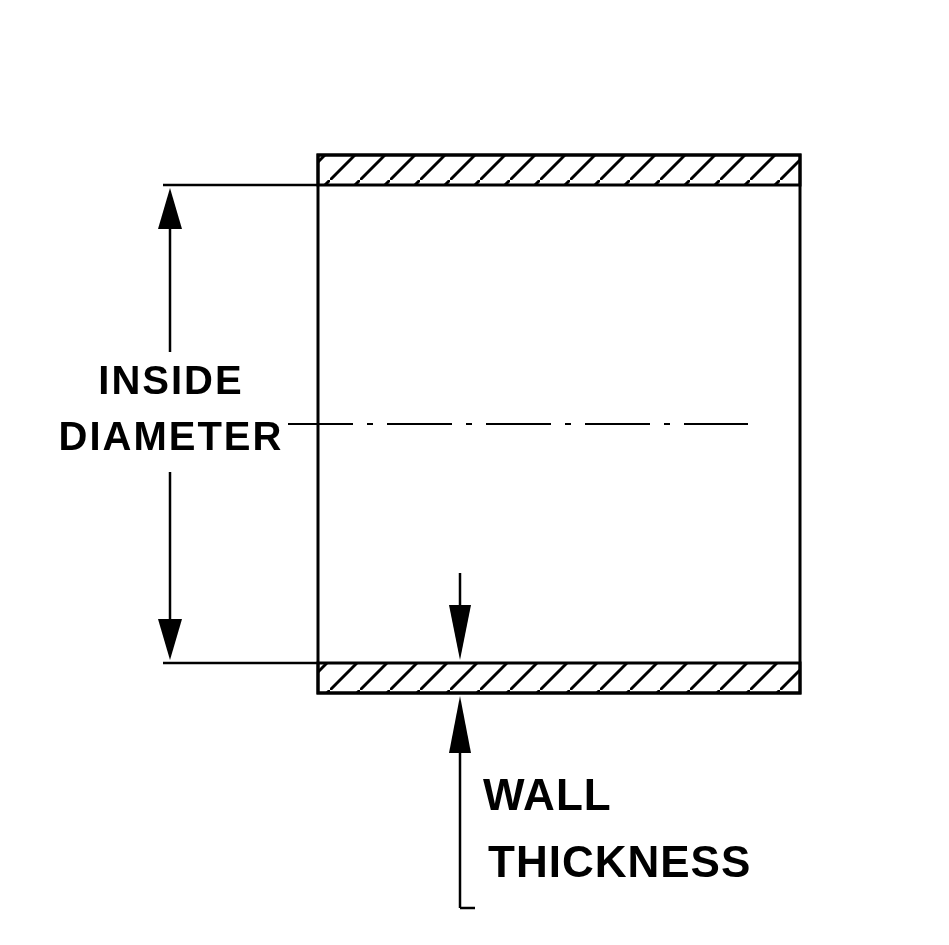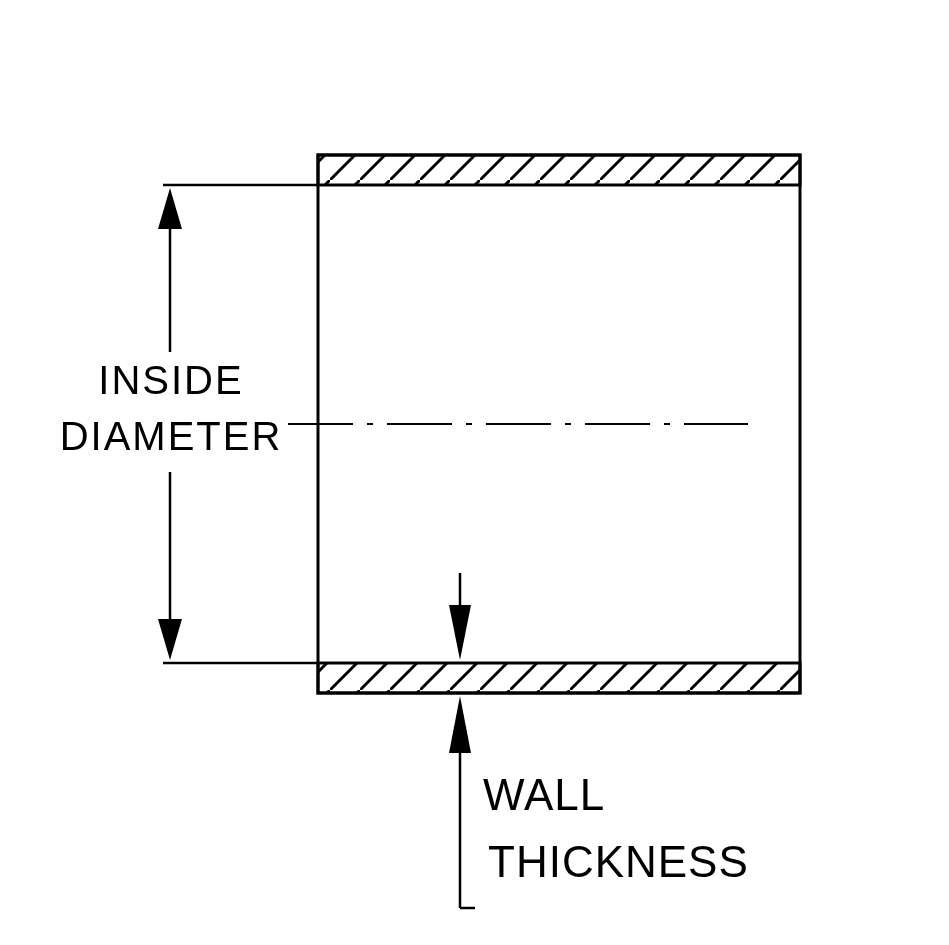--- a/index.html
+++ b/index.html
@@ -7,20 +7,21 @@
     padding: 0;
     background: #ffffff;
   }
   .canvas {
     position: relative;
     width: 907px;
     height: 945px;
     background: #ffffff;
     overflow: hidden;
     font-family: "Liberation Sans", sans-serif;
+    font-weight: bold;
   }
   svg text {
     font-family: "Liberation Sans", sans-serif;
     fill: #000000;
   }
   .dim-label {
     font-size: 40px;
     letter-spacing: 2px;
   }
   .wall-label {

